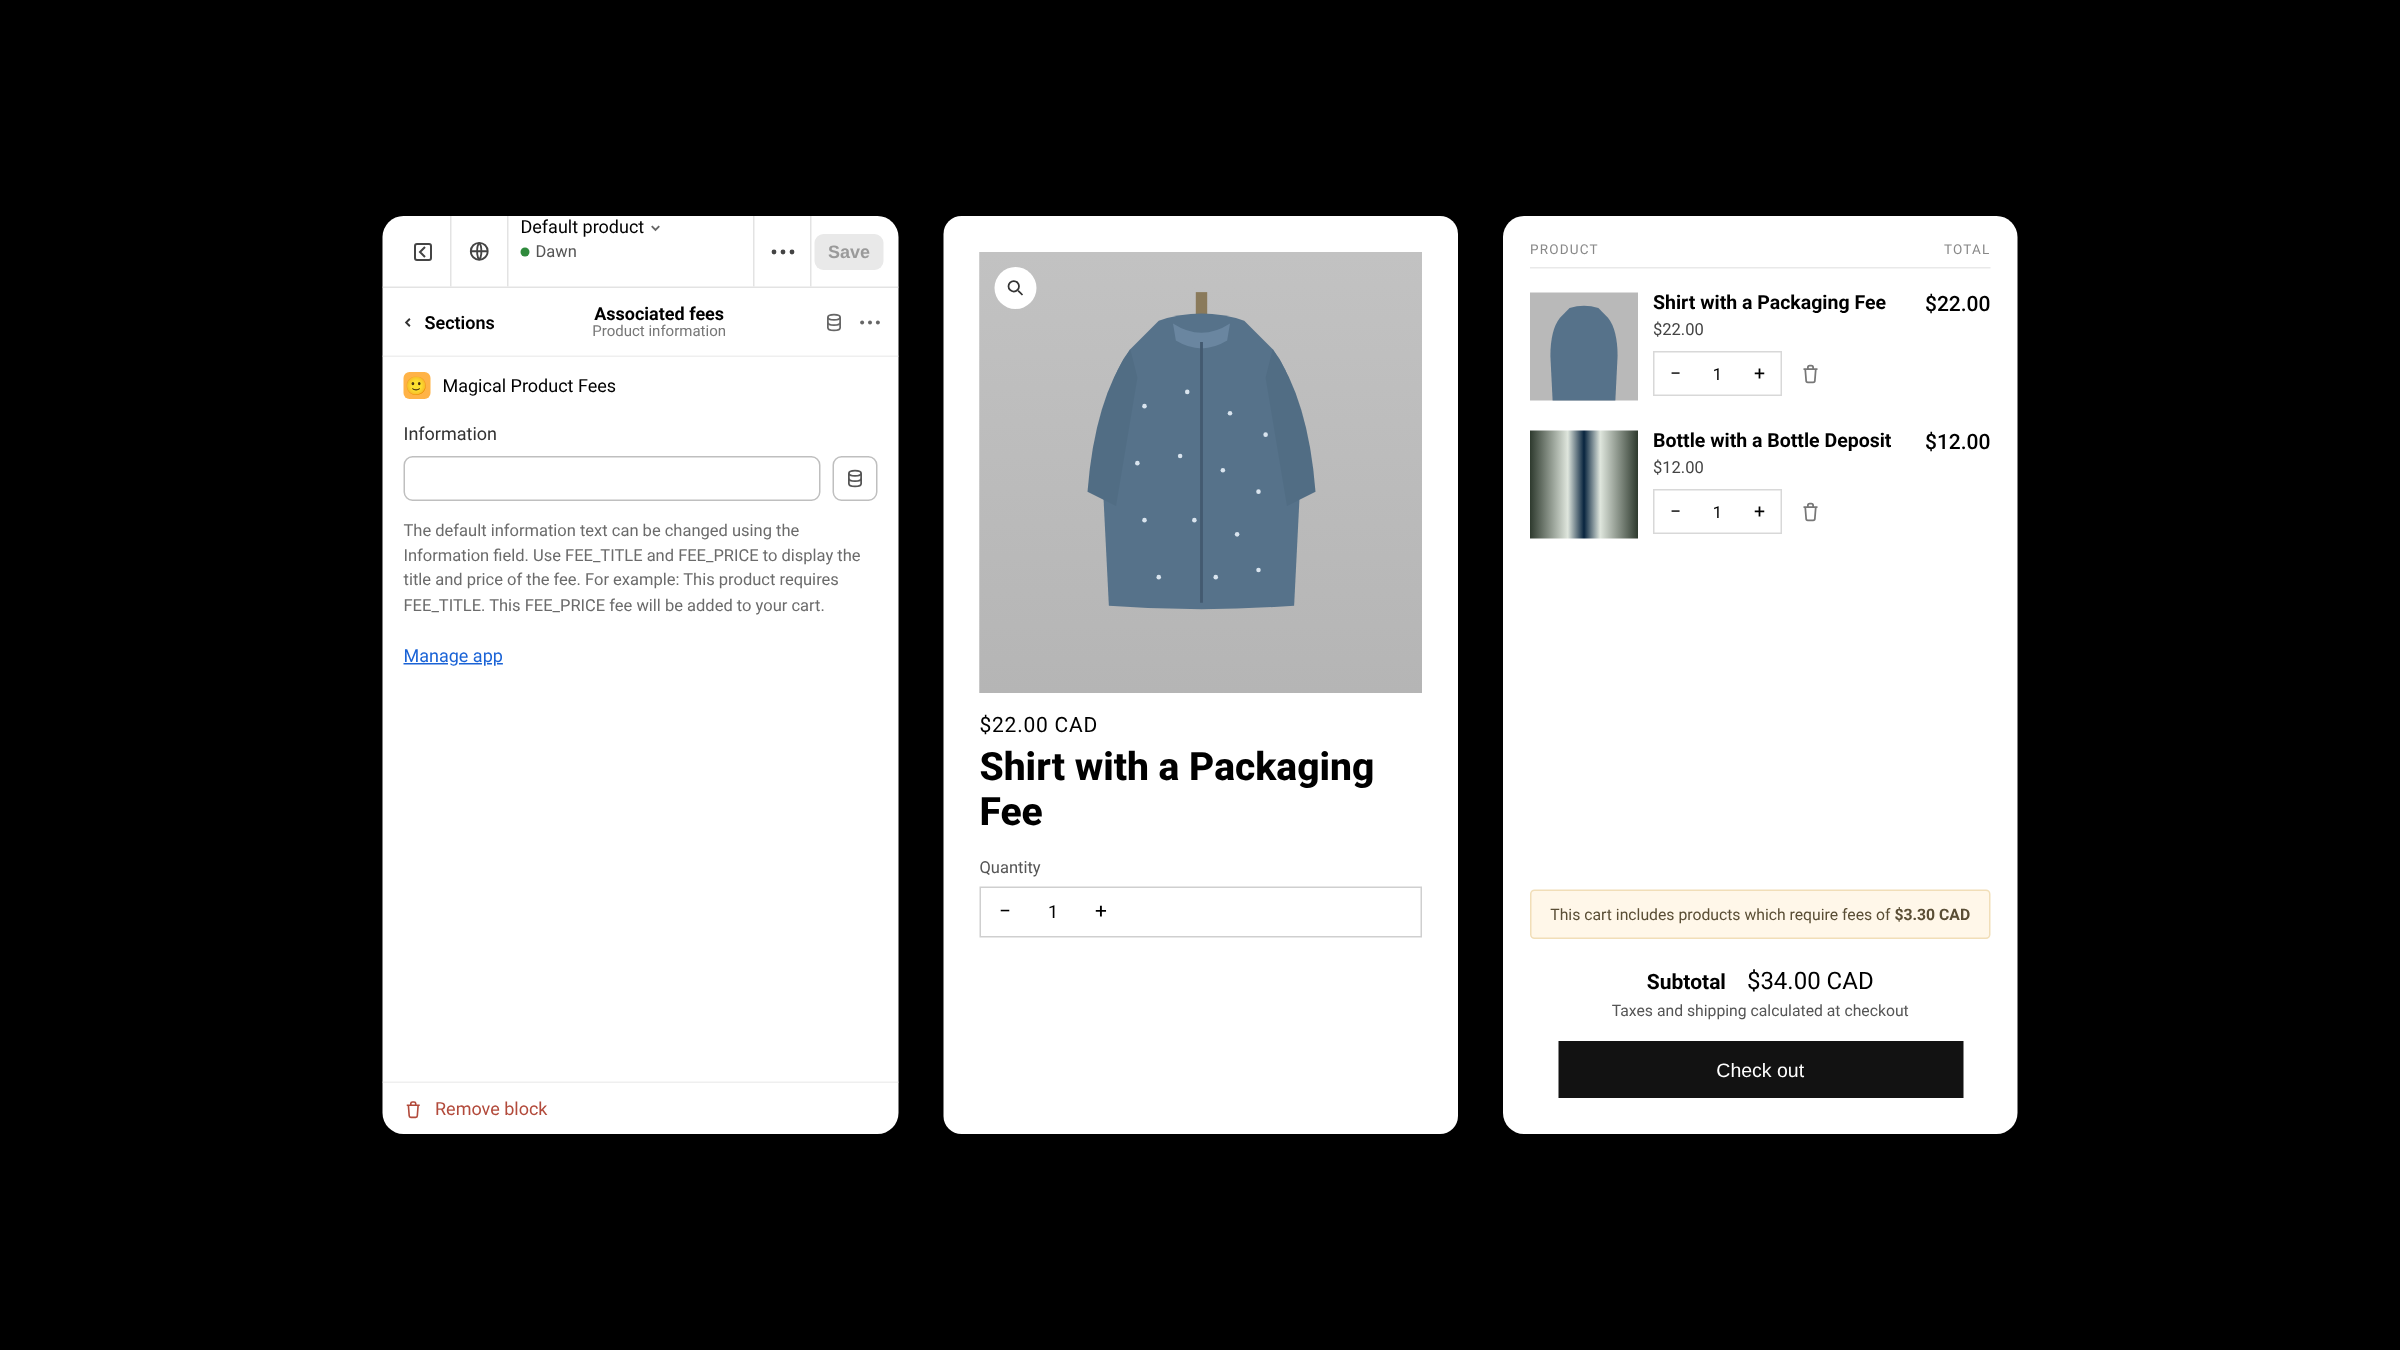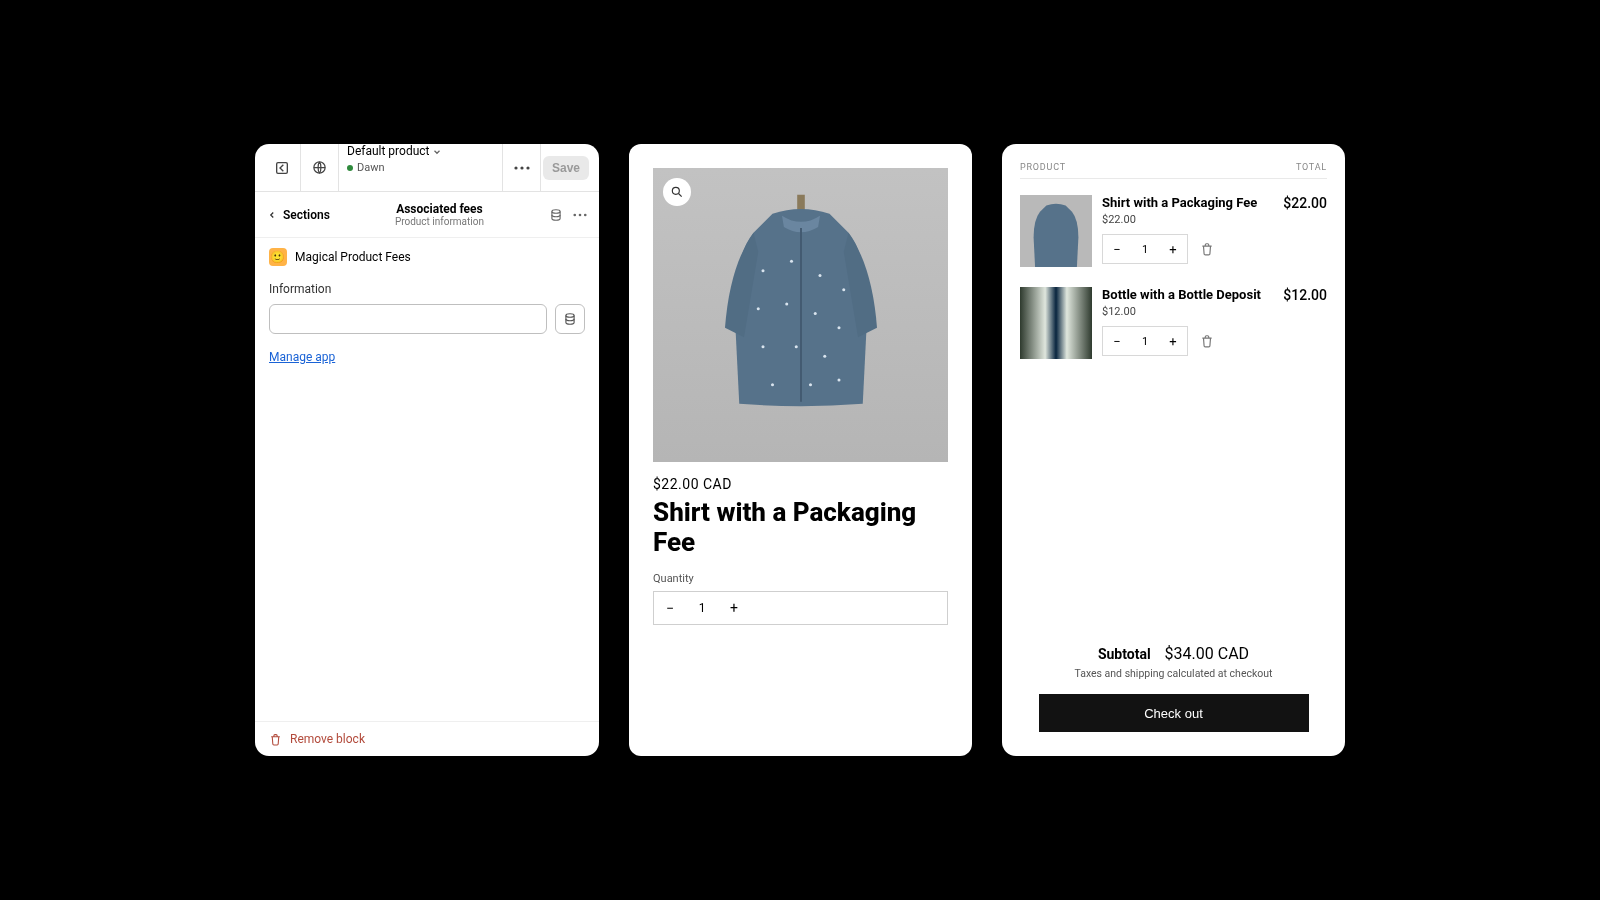--- a/index.html
+++ b/index.html
@@ -222,20 +222,21 @@
       <button class="ed-db-btn">
         <span class="ic">
           <svg width="14" height="14" viewBox="0 0 24 24" fill="none" stroke="#555" stroke-width="2">
               <ellipse cx="12" cy="6" rx="7" ry="3"></ellipse>
               <path d="M5 6v12c0 1.7 3.1 3 7 3s7-1.3 7-3V6"></path>
               <path d="M5 12c0 1.7 3.1 3 7 3s7-1.3 7-3"></path>
             </svg>
         </span>
       </button>
     </div>
+    <div class="ed-help">The default information text can be changed using the Information field. Use FEE_TITLE and FEE_PRICE to display the title and price of the fee. For example: This product requires FEE_TITLE. This FEE_PRICE fee will be added to your cart.</div>
     <a href="#" class="ed-link">Manage app</a>
   </div>
 
   <div class="ed-footer">
     <span class="ic">
       <svg width="13" height="13" viewBox="0 0 24 24" fill="none" stroke="#b24a3b" stroke-width="2">
           <path d="M4 7h16M9 7V5a2 2 0 012-2h2a2 2 0 012 2v2M6 7l1 13a2 2 0 002 2h6a2 2 0 002-2l1-13"></path>
         </svg>
     </span>
     <span>Remove block</span>
@@ -339,20 +340,23 @@
               <path d="M4 7h16M9 7V5a2 2 0 012-2h2a2 2 0 012 2v2M6 7l1 13a2 2 0 002 2h6a2 2 0 002-2l1-13"></path>
             </svg>
         </span>
       </div>
     </div>
     <div class="ci-total">$12.00</div>
   </div>
 
   <div style="flex:1"></div>
 
+  <div class="cart-fee-note">
+    <span>This cart includes products which require fees of </span><b>$3.30 CAD</b>
+  </div>
 
   <div class="cart-sub-row">
     <span class="cart-sub-label">Subtotal</span>
     <span class="cart-sub-val">$34.00 CAD</span>
   </div>
   <div class="cart-ship">Taxes and shipping calculated at checkout</div>
   <button class="checkout-btn">Check out</button>
 </div>
 
 </body></html>

